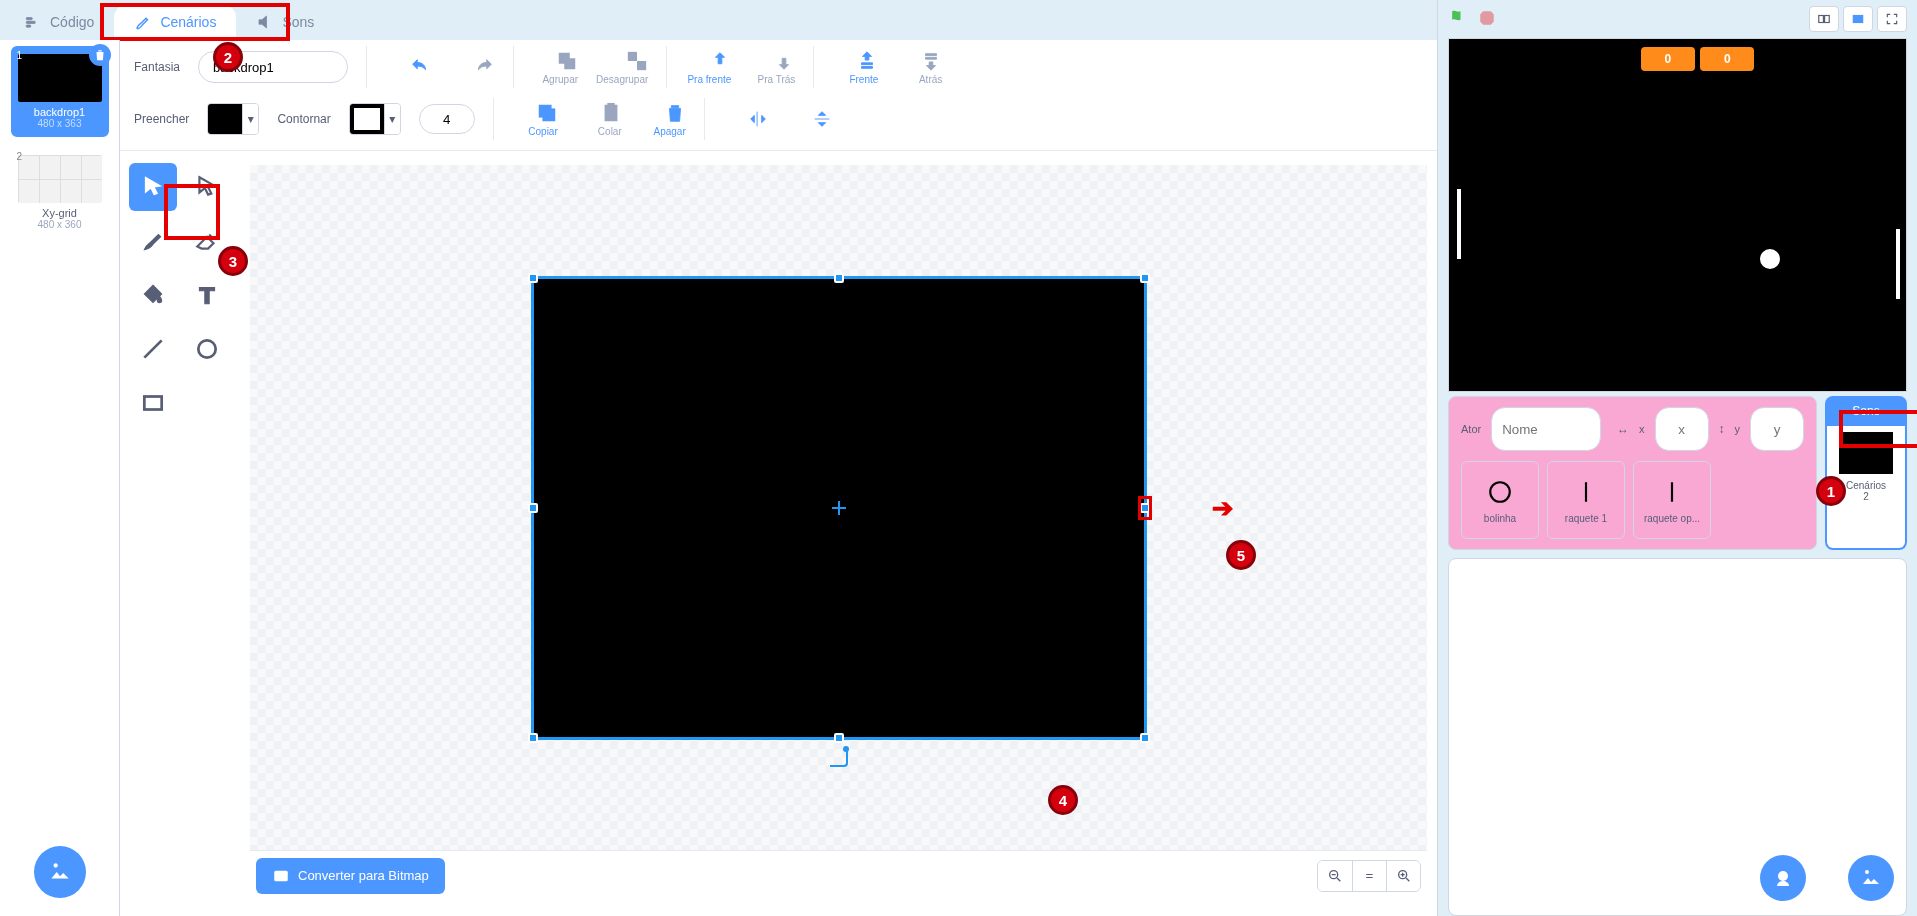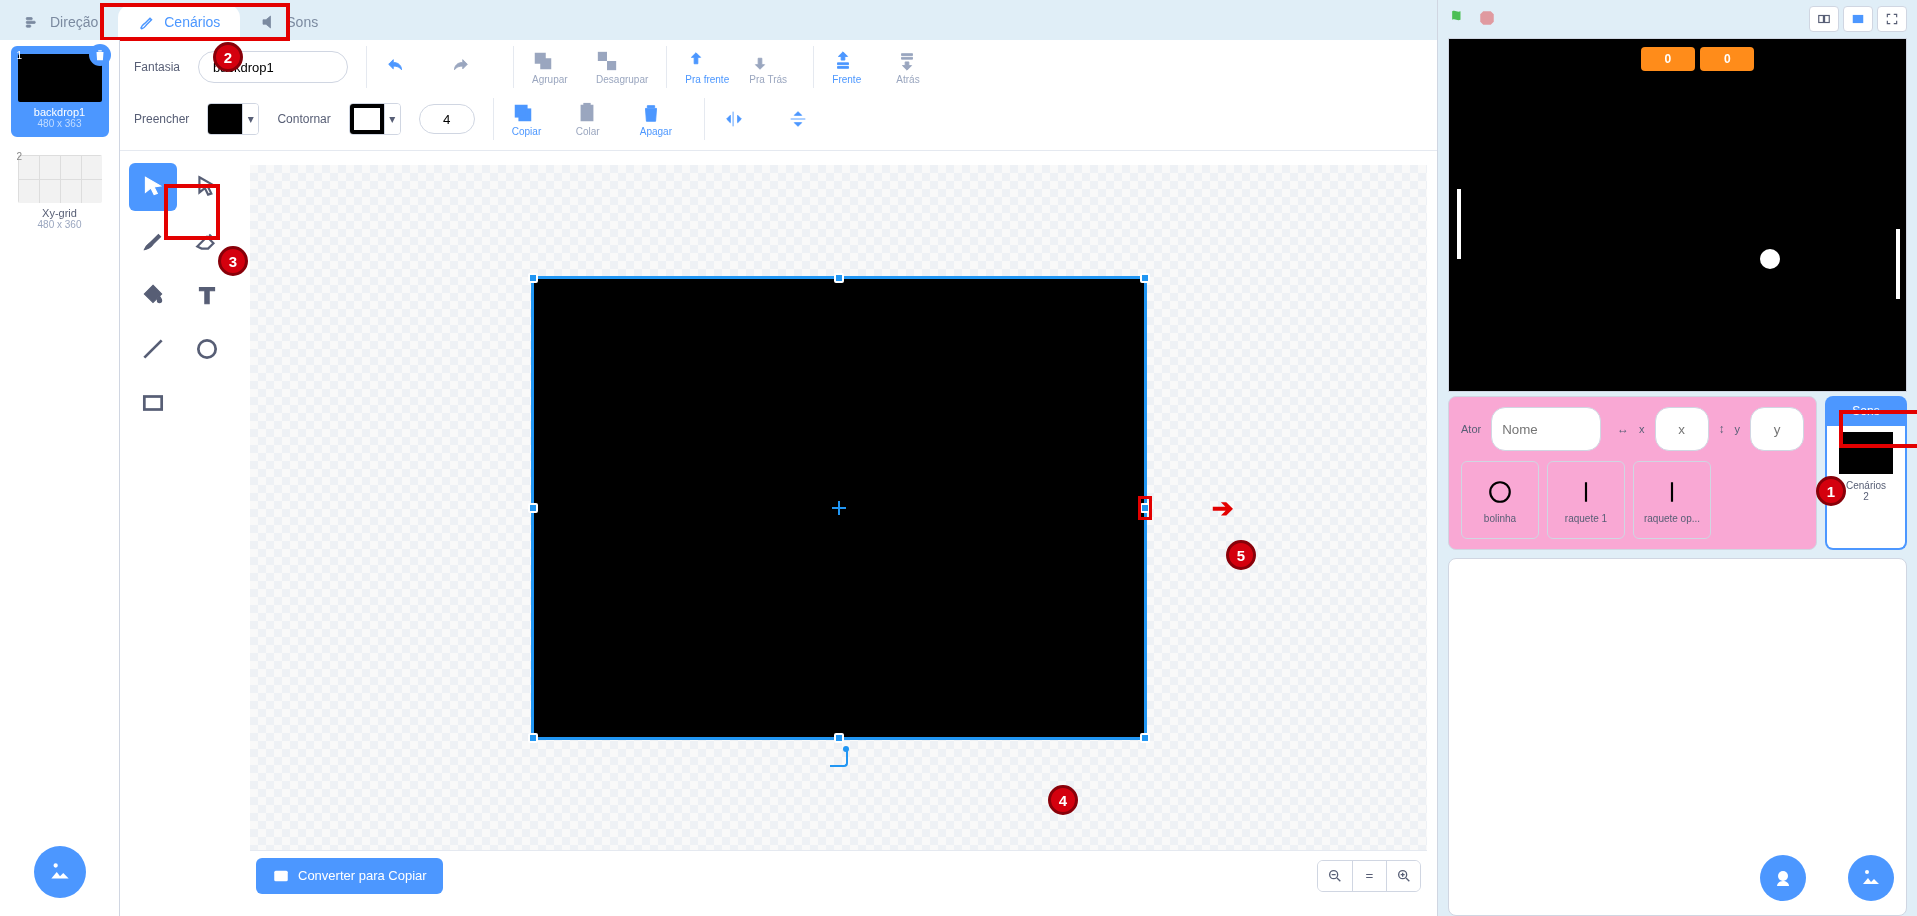--- a/index.html
+++ b/index.html
@@ -37,21 +37,21 @@
 
   
   .paint-area { flex:1; display:flex; flex-direction:column; background:#fff;}
 
   
   .ph-row { display:flex; align-items:center; gap:18px; padding:6px 18px 4px 14px;}
   .ph-row.bot { border-bottom:1px solid #e5e9f0; padding-bottom:10px;}
   .label { font-size:12px; color:#575e75;}
   .ph-input { height:32px; border:1px solid #d0d6e2; border-radius:16px; padding:0 14px; font-size:13px; width:150px; background:#fff;}
   .ph-sep { width:1px; height:42px; background:#e5e9f0;}
-  .ph-btn { display:flex; flex-direction:column; align-items:flex-start; gap:2px; color:#9aa6bf; font-size:10px; cursor:pointer; min-width:46px;}
+  .ph-btn { display:flex; flex-direction:column; align-items:flex-end; gap:2px; color:#9aa6bf; font-size:10px; cursor:pointer; min-width:46px;}
   .ph-btn .icon { width:22px; height:22px; display:flex; align-items:center; justify-content:center;}
   .ph-btn .icon svg { width:22px; height:22px; fill:currentColor; stroke:currentColor;}
   .ph-btn.enabled { color:#4c97ff; }
   .swatch-wrap { display:flex; align-items:center; border:1px solid #d0d6e2; border-radius:4px; overflow:hidden;}
   .swatch { width:34px; height:30px; background:#000;}
   .swatch-dd { width:16px; height:30px; background:#fff; display:flex; align-items:center; justify-content:center; border-left:1px solid #d0d6e2; color:#575e75;}
   .num-input { width:56px; height:30px; border:1px solid #d0d6e2; border-radius:16px; text-align:center;}
 
   
   .paint-body { flex:1; display:flex; overflow:hidden;}
@@ -136,21 +136,21 @@
   <div class="left-col">
     <div class="tabs-row">
       <div class="tab">
         <span class="ticon">
             <svg viewBox="0 0 24 24">
               <rect x="3" y="6" width="8" height="3" rx="1"></rect>
               <rect x="3" y="11" width="12" height="3" rx="1"></rect>
               <rect x="3" y="16" width="6" height="3" rx="1"></rect>
             </svg>
           </span>
-        <span>Direção</span>
+        <span>Código</span>
       </div>
       <div class="tab active">
         <span class="ticon">
             <svg viewBox="0 0 24 24">
               <path d="M4 20c1-4 4-5 6-7l6-6 2 2-6 6c-2 2-3 5-7 6z" fill="none" stroke-width="2"></path>
             </svg>
           </span>
         <span>Cenários</span>
       </div>
       <div class="tab">
@@ -386,21 +386,21 @@
                 <div class="rot-handle"></div>
                 <div class="mr-highlight"></div>
                 <div class="red-arrow">➔</div>
               </div>
             </div>
             <div class="canvas-footer">
               <button class="convert-btn">
                 <svg width="18" height="18" viewBox="0 0 24 24" fill="#fff">
                     <rect x="3" y="5" width="18" height="14" rx="2"></rect>
                   </svg>
-                <span>Converter para Copiar</span>
+                <span>Converter para Bitmap</span>
               </button>
               <div class="zoom-group">
                 <button class="zoom-btn">
                     <svg width="16" height="16" viewBox="0 0 24 24" fill="none" stroke="#575e75" stroke-width="2">
                       <circle cx="10" cy="10" r="6"></circle>
                       <path d="M15 15l5 5M7 10h6"></path>
                     </svg>
                   </button>
                 <button class="zoom-btn">=</button>
                 <button class="zoom-btn">

